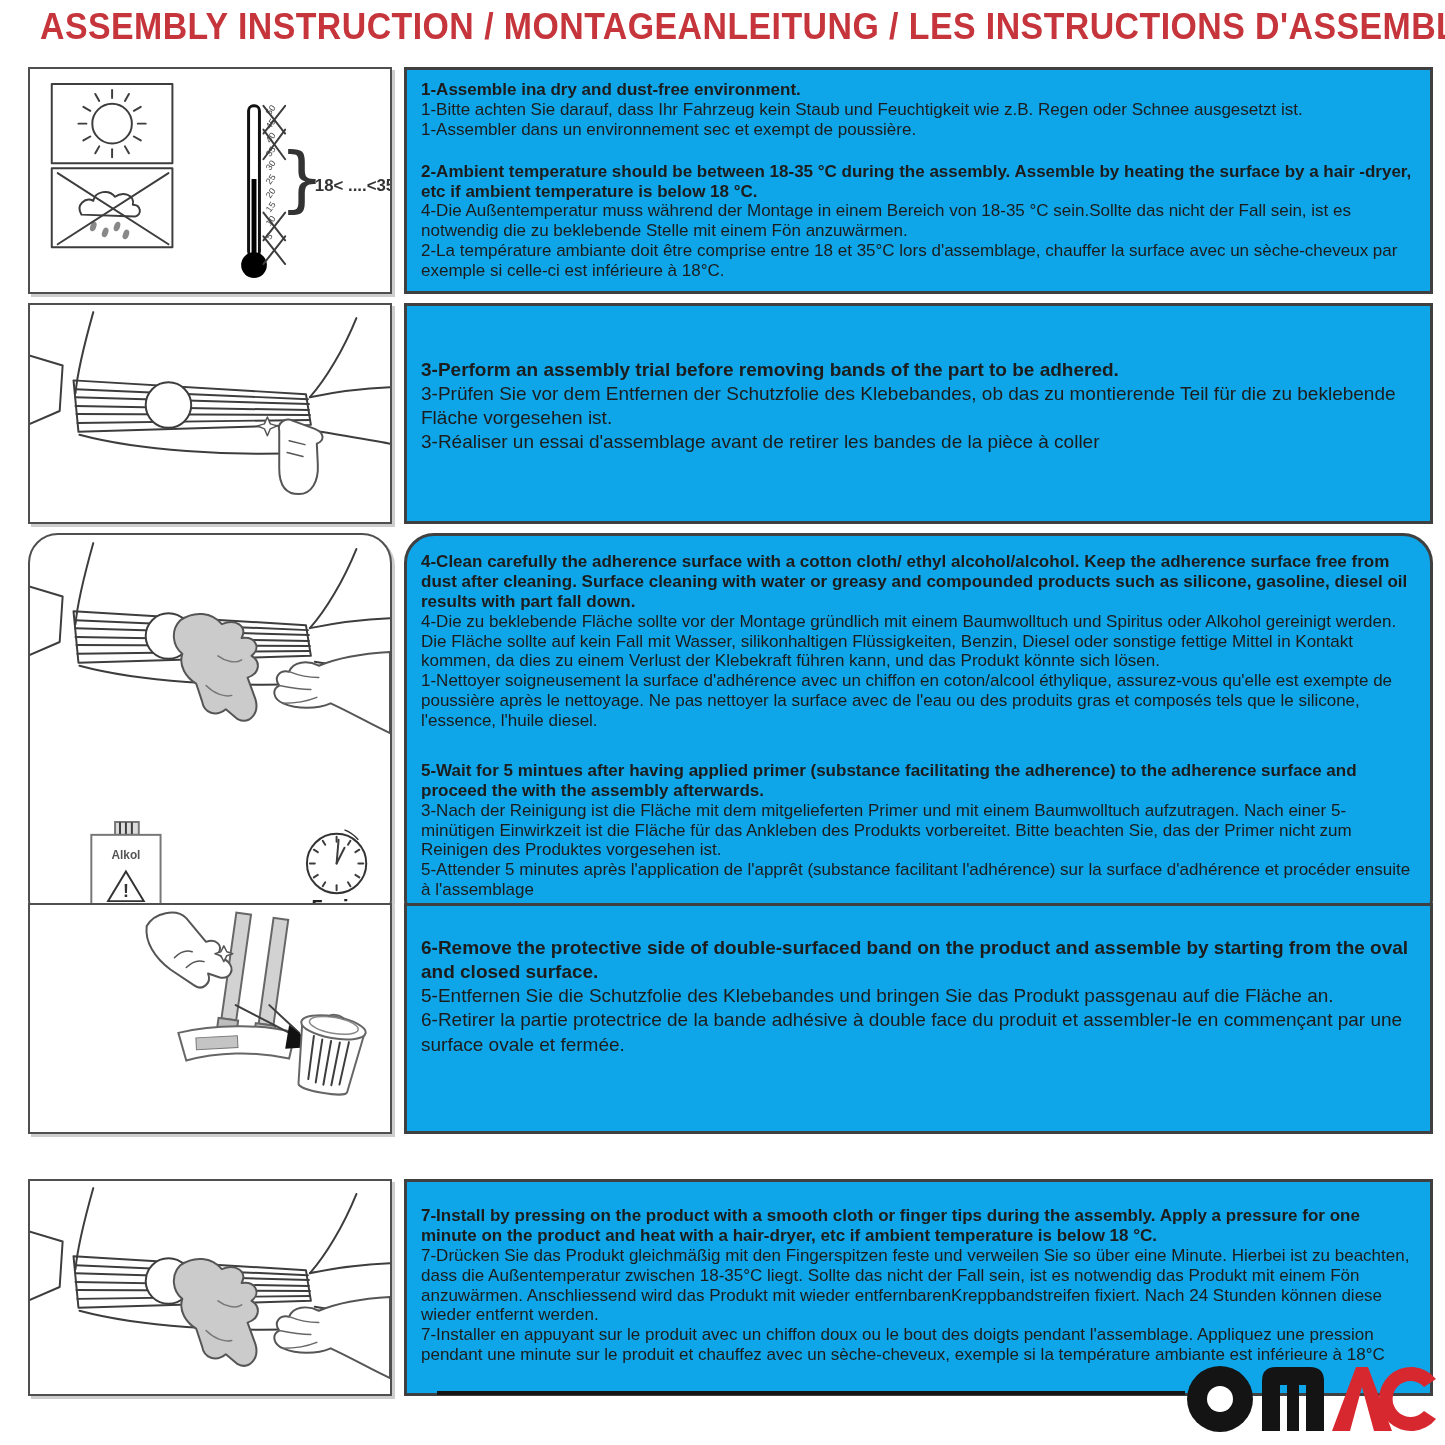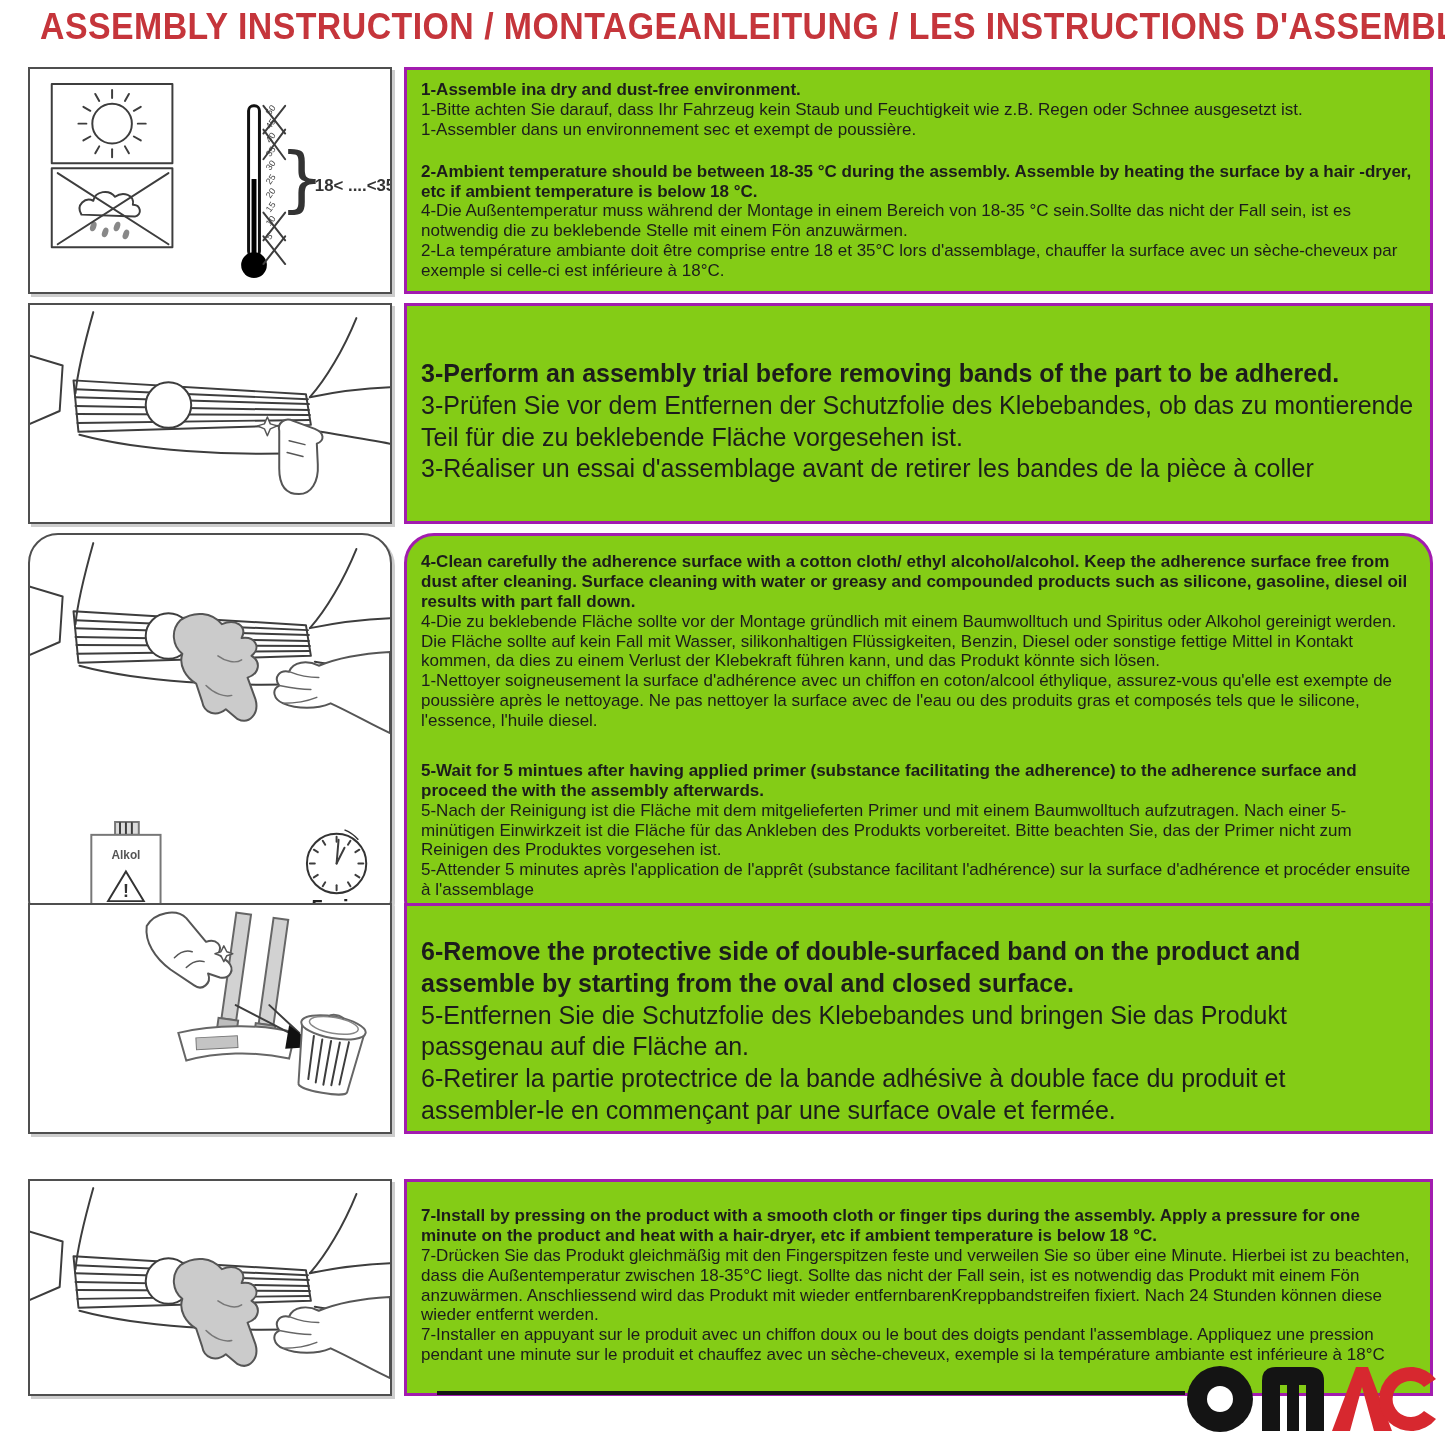--- a/index.html
+++ b/index.html
@@ -1,26 +1,26 @@
 <!DOCTYPE html>
 <html><head>
 <meta charset="utf-8">
 <style>
   html,body{margin:0;padding:0;background:#fff;}
   body{width:1445px;height:1445px;position:relative;font-family:"Liberation Sans",sans-serif;color:#1c1c1c;overflow:hidden;}
   .page-title{position:absolute;left:40px;top:6px;margin:0;font-size:37px;font-weight:bold;color:#c5353b;white-space:nowrap;transform:scaleX(.915);transform-origin:0 0;letter-spacing:.5px;}
   .row{position:absolute;left:0;width:1445px;}
   .illus-box{position:absolute;left:28px;width:364px;border:2px solid #4f4f4f;background:#fff;box-shadow:3px 3px 0 #cdcdcd;box-sizing:border-box;}
   .illus-box svg{display:block;}
-  .text-box{position:absolute;left:404px;width:1029px;border:3px solid #a21caf;background:#84cc16;box-sizing:border-box;}
+  .text-box{position:absolute;left:404px;width:1029px;border:3px solid #404040;background:#0ea5e9;box-sizing:border-box;}
   .text-box .inner{padding:10px 16px 0 14px;}
   .text-box p{margin:0;}
   p.b{font-weight:bold;}
   .t-sm{font-size:17px;line-height:1.17;}
-  .t-md{font-size:25px;line-height:1.27;}
+  .t-md{font-size:19px;line-height:1.27;}
   .gap-sm{height:22px;}
   .gap-lg{height:30px;}
   
   .r1 .illus-box,.r1 .text-box{top:67px;height:227px;}
   .r2 .illus-box,.r2 .text-box{top:303px;height:221px;}
   .r3 .illus-box,.r3 .text-box{top:533px;height:397px;border-radius:30px;}
   .r4 .illus-box,.r4 .text-box{top:903px;height:231px;}
   .r5 .illus-box,.r5 .text-box{top:1179px;height:217px;}
   .r2 .inner{padding-top:52px;}
   .r4 .inner{padding-top:30px;}
@@ -216,21 +216,21 @@
       </g>
     </svg>
   </div>
   <div class="text-box">
     <div class="inner t-sm" style="padding-top:16px;">
       <p class="b">4-Clean carefully the adherence surface with a cotton cloth/ ethyl alcohol/alcohol. Keep the adherence surface free from dust after cleaning. Surface cleaning with water or greasy and compounded products such as silicone, gasoline, diesel oil results with part fall down.</p>
       <p>4-Die zu beklebende Fläche sollte vor der Montage gründlich mit einem Baumwolltuch und Spiritus oder Alkohol gereinigt werden. Die Fläche sollte auf kein Fall mit Wasser, silikonhaltigen Flüssigkeiten, Benzin, Diesel oder sonstige fettige Mittel in Kontakt kommen, da dies zu einem Verlust der Klebekraft führen kann, und das Produkt könnte sich lösen.</p>
       <p>1-Nettoyer soigneusement la surface d'adhérence avec un chiffon en coton/alcool éthylique, assurez-vous qu'elle est exempte de poussière après le nettoyage. Ne pas nettoyer la surface avec de l'eau ou des produits gras et composés tels que le silicone, l'essence, l'huile diesel.</p>
       <div class="gap-lg"></div>
       <p class="b">5-Wait for 5 mintues after having applied primer (substance facilitating the adherence) to the adherence surface and proceed the with the assembly afterwards.</p>
-      <p>5-Nach der Reinigung ist die Fläche mit dem mitgelieferten Primer und mit einem Baumwolltuch aufzutragen. Nach einer 5-minütigen Einwirkzeit ist die Fläche für das Ankleben des Produkts vorbereitet. Bitte beachten Sie, das der Primer nicht zum Reinigen des Produktes vorgesehen ist.</p>
+      <p>3-Nach der Reinigung ist die Fläche mit dem mitgelieferten Primer und mit einem Baumwolltuch aufzutragen. Nach einer 5-minütigen Einwirkzeit ist die Fläche für das Ankleben des Produkts vorbereitet. Bitte beachten Sie, das der Primer nicht zum Reinigen des Produktes vorgesehen ist.</p>
       <p>5-Attender 5 minutes après l'application de l'apprêt (substance facilitant l'adhérence) sur la surface d'adhérence et procéder ensuite à l'assemblage</p>
     </div>
   </div>
 </div>
 
 <div class="row r4">
   <div class="illus-box">
     <svg width="360" height="227" viewBox="0 0 364 227">
       <g transform="rotate(8 230 70)" stroke="#666" stroke-width="2">
         <rect x="200" y="10" width="15" height="108" fill="#d2d2d2"></rect>

